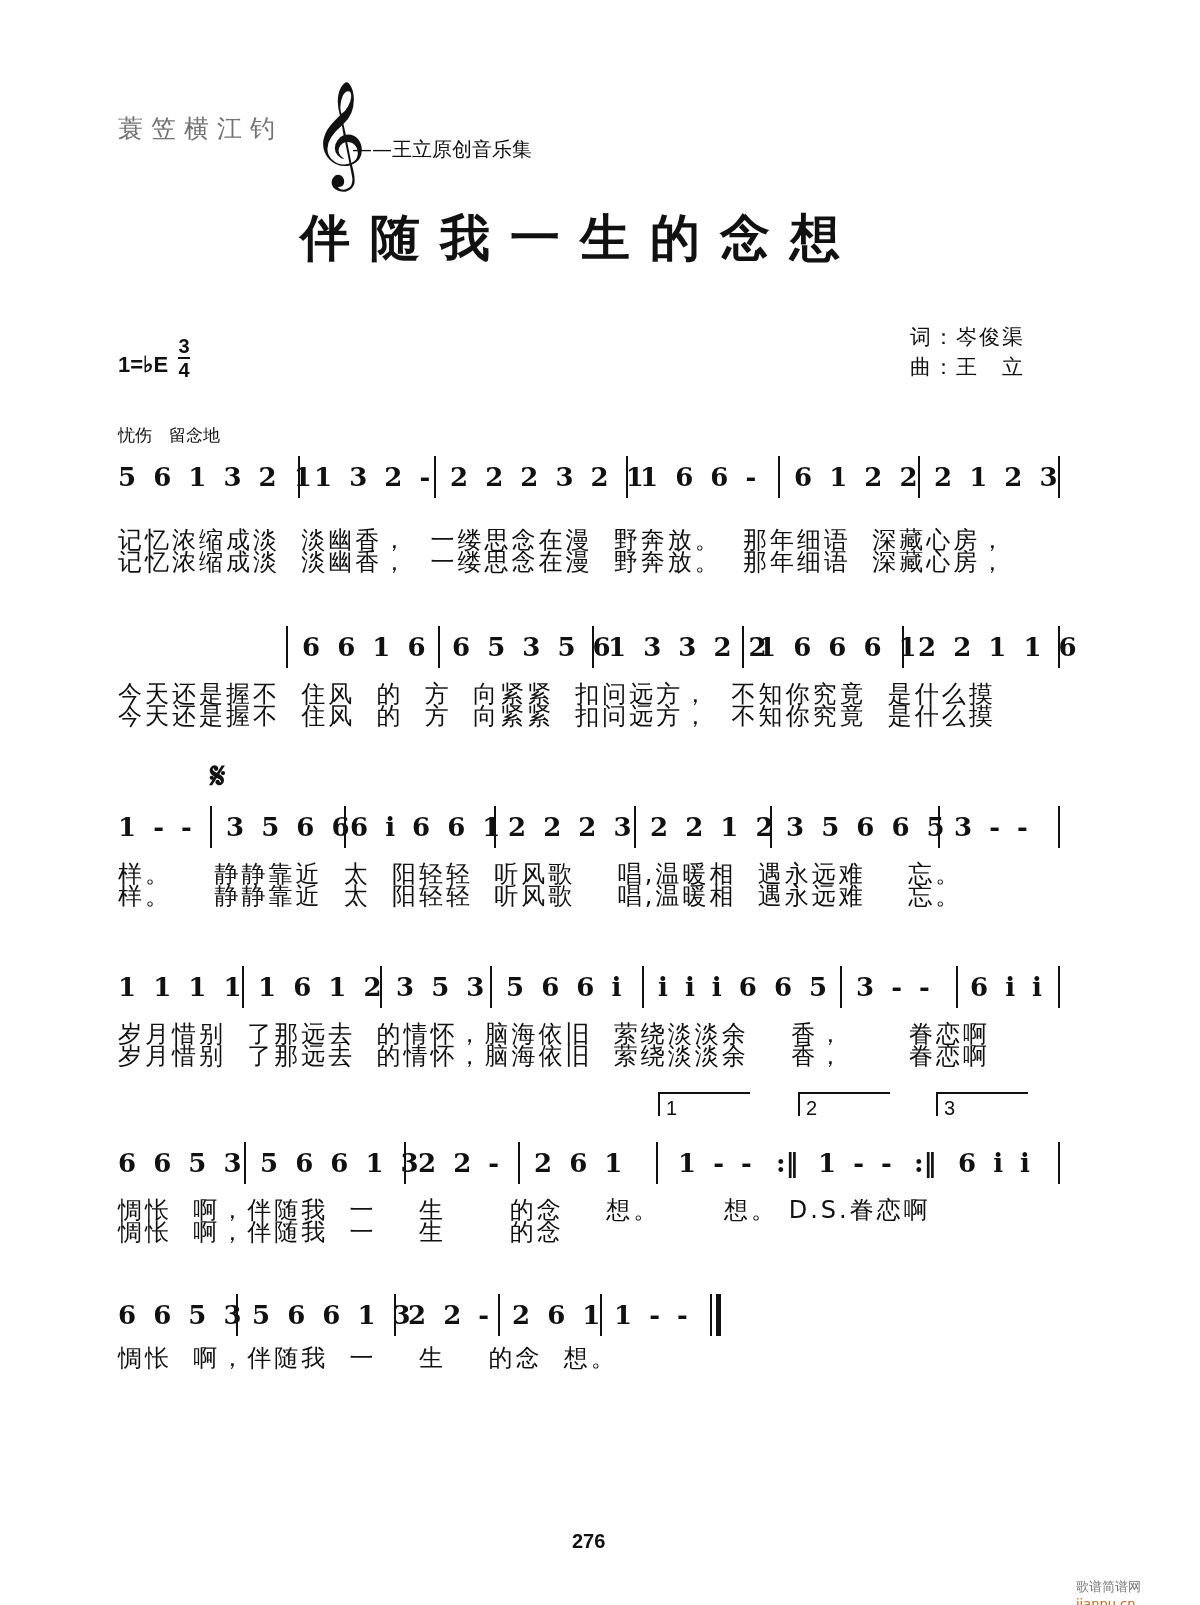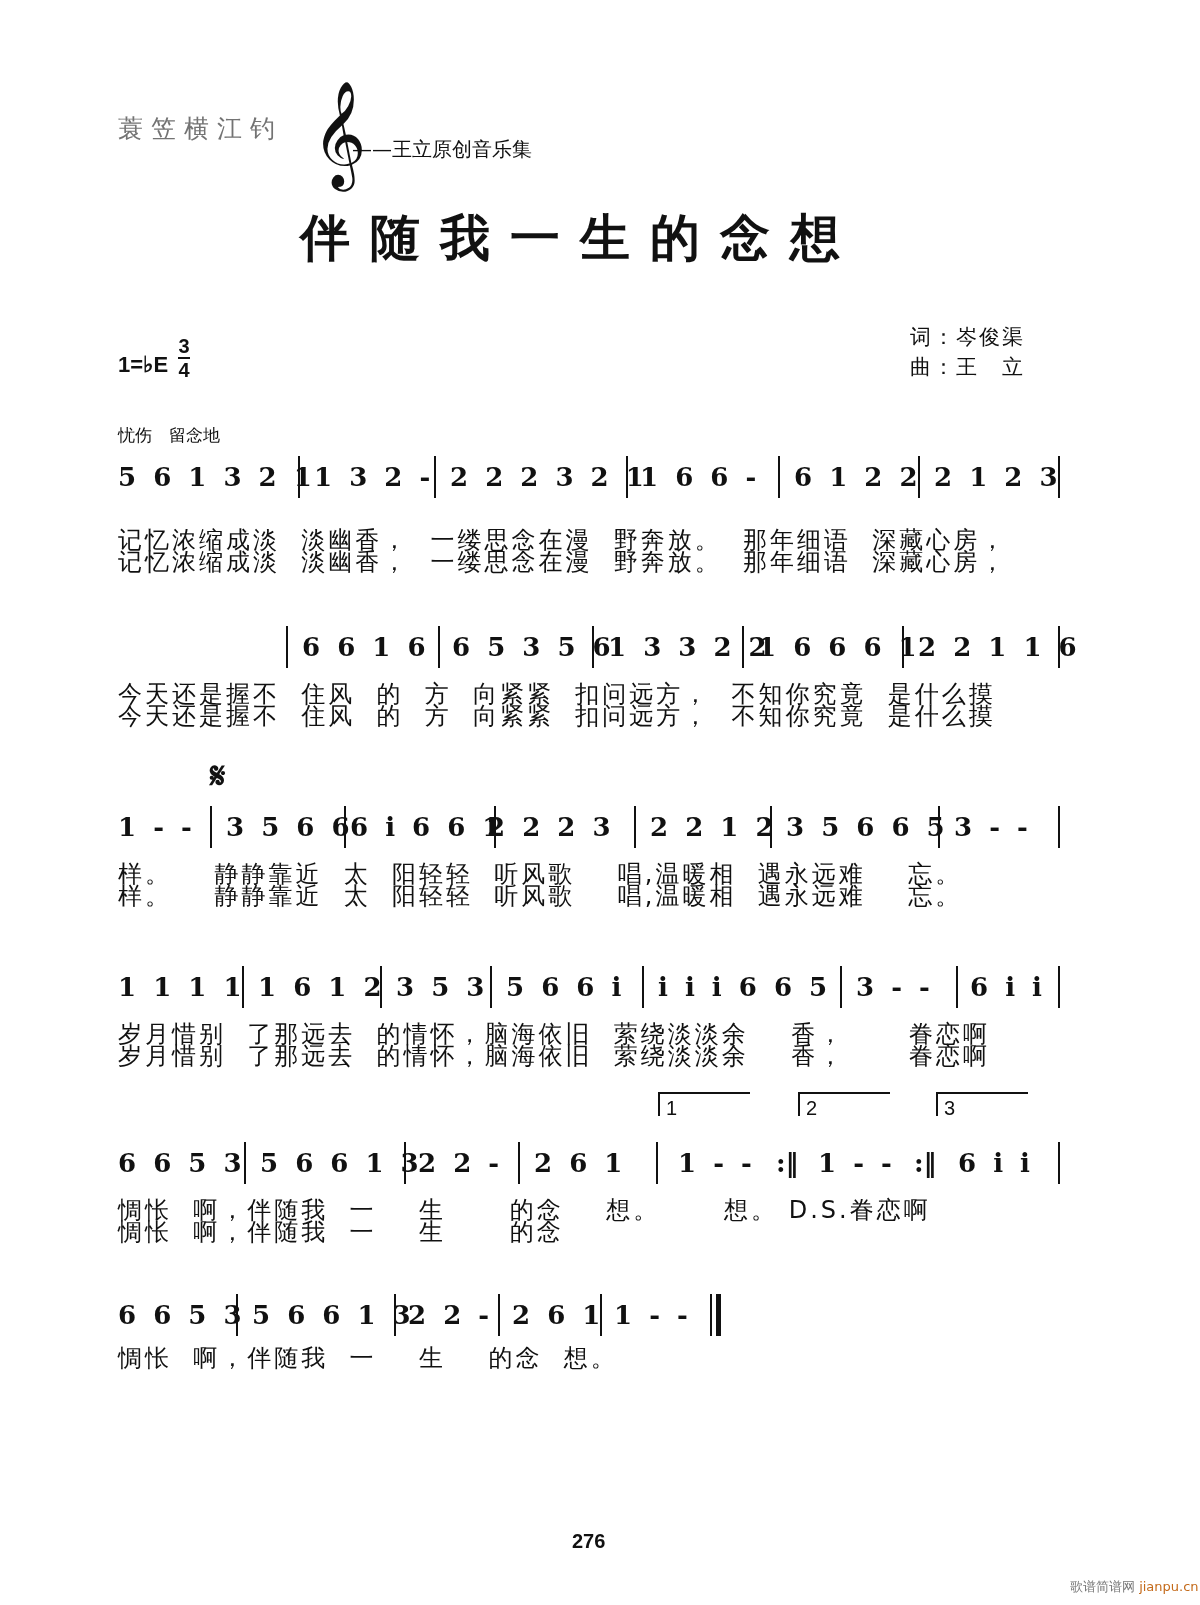--- a/index.html
+++ b/index.html
@@ -19,21 +19,21 @@
   .m{position:absolute;top:0;height:40px;font-family:"DejaVu Serif",serif;font-weight:bold;font-size:26px;letter-spacing:4px;white-space:nowrap;}
   .bl{position:absolute;top:-6px;width:2px;height:42px;background:#111;}
   .lyr{position:absolute;left:0;font-size:24px;letter-spacing:3px;white-space:pre;}
   .segno{position:absolute;font-family:"DejaVu Serif",serif;font-size:36px;font-weight:bold;}
   .volta{position:absolute;border-left:2px solid #111;border-top:2px solid #111;height:22px;font-family:"Liberation Sans",sans-serif;font-size:20px;padding-left:6px;line-height:28px;}
   .rep{position:absolute;font-family:"DejaVu Serif",serif;font-weight:bold;font-size:26px;}
   .final{position:absolute;top:-6px;width:8px;height:42px;border-left:2px solid #111;}
   .final::after{content:"";position:absolute;left:4px;top:0;width:5px;height:42px;background:#111;}
   .page-num{left:572px;top:1530px;font-family:"Liberation Sans",sans-serif;font-size:20px;font-weight:bold;}
   .watermark{left:1070px;top:1578px;font-size:13px;color:#777;}
-  .watermark span{color:#c46a1a;}
+  .watermark span{color:#c46a1a;margin-left:6px;}
 </style>
 </head>
 <body>
 
 <div class="abs series-title">蓑笠横江钓</div>
 <div class="abs clef-logo">𝄞</div>
 <div class="abs series-sub">——王立原创音乐集</div>
 
 <div class="abs song-title">伴随我一生的念想</div>
 
@@ -88,21 +88,21 @@
 
 <div class="segno" style="left:210px;top:754px;">𝄋</div>
 <div class="row" style="top:812px;">
   <div class="notes">
     <span class="m" style="left:0px">1 - -</span>
     <span class="bl" style="left:92px"></span>
     <span class="m" style="left:108px">3 5 6 6</span>
     <span class="bl" style="left:226px"></span>
     <span class="m" style="left:232px">6 i 6 6 1</span>
     <span class="bl" style="left:376px"></span>
-    <span class="m" style="left:369px">2 2 2 3</span>
+    <span class="m" style="left:390px">2 2 2 3</span>
     <span class="bl" style="left:516px"></span>
     <span class="m" style="left:532px">2 2 1 2</span>
     <span class="bl" style="left:652px"></span>
     <span class="m" style="left:668px">3 5 6 6 5</span>
     <span class="bl" style="left:820px"></span>
     <span class="m" style="left:836px">3 - -</span>
     <span class="bl" style="left:940px"></span>
   </div>
   <div class="lyr" style="top:46px">样。    静静靠近  太  阳轻轻  听风歌    唱,温暖相  遇永远难    忘。</div>
   <div class="lyr" style="top:68px">样。    静静靠近  太  阳轻轻  听风歌    唱,温暖相  遇永远难    忘。</div>

